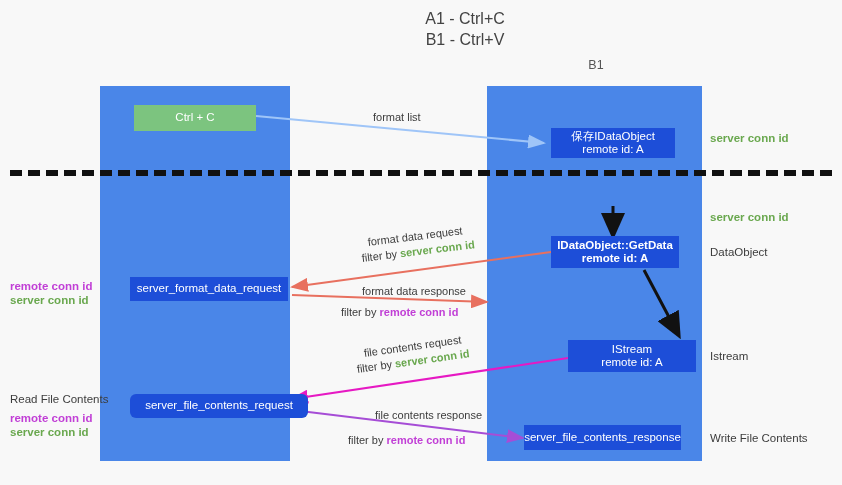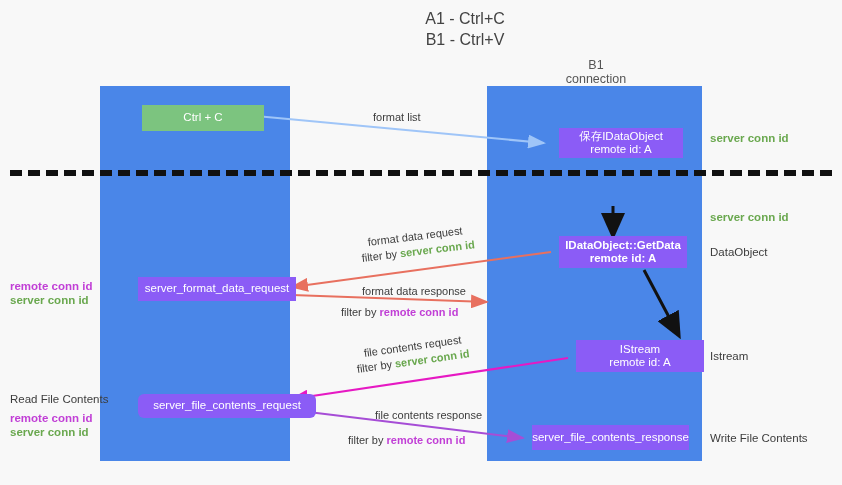--- a/index.html
+++ b/index.html
@@ -26,24 +26,24 @@
 
   .dashed{
     position:absolute;left:10px;top:170px;width:822px;height:0;
     border-top:6px dashed #111;
   }
 
   .box{
     position:absolute;box-sizing:border-box;
     display:flex;flex-direction:column;align-items:center;justify-content:center;
     color:#ffffff;text-align:center;
-    font-size:11.5px;line-height:13.5px;margin-left:8px;
+    font-size:11.5px;line-height:13.5px;
   }
   .box.green{background:#7cc47f;}
-  .box.orange{background:#8b5cf6;text-align:center;}
+  .box.orange{background:#1d4ed8;text-align:center;}
   .box .l2{font-size:11.5px;}
 
   .edge-label{
     position:absolute;font-size:11px;line-height:13px;color:#3c3c3c;white-space:nowrap;
   }
   .edge-label.rot{transform-origin:left top;}
   .green-t{color:#6aa84f;font-weight:bold;}
   .purple-t{color:#c13fd6;font-weight:bold;}
 
   .side-label{
@@ -57,21 +57,20 @@
 
 <div id="stage">
 
   <div class="title">
     <div>A1 - Ctrl+C</div>
     <div>B1 - Ctrl+V</div>
   </div>
 
   <div class="lane-head" style="left:490px;top:58px;width:212px;">
     <div>B1</div>
-    <div>connection</div>
   </div>
 
   <div class="lane" style="left:100px;top:86px;width:190px;height:375px;"></div>
   <div class="lane" style="left:487px;top:86px;width:215px;height:375px;"></div>
 
   <svg id="wires" viewBox="0 0 842 485">
     <defs>
       <marker id="ah-blue" markerWidth="9" markerHeight="7" refX="8" refY="3.5" orient="auto">
         <polygon points="0 0, 9 3.5, 0 7" fill="#9fc5f8"></polygon>
       </marker>

